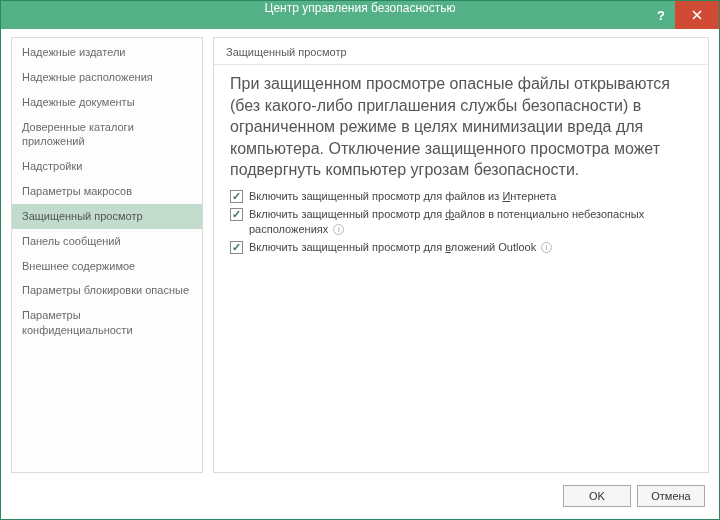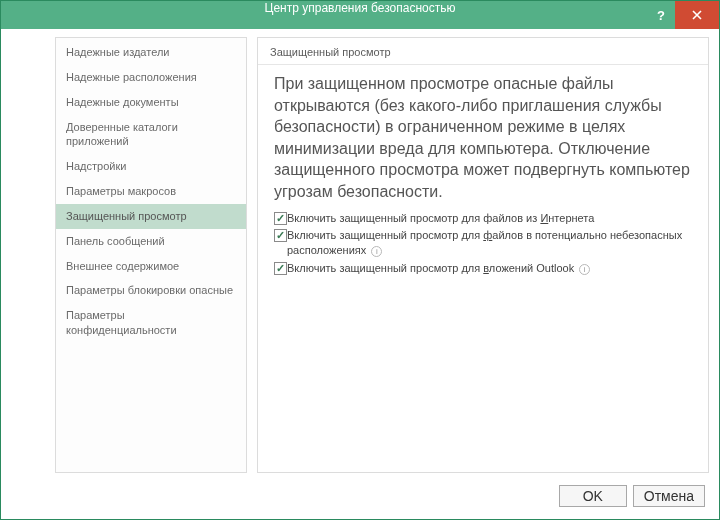--- a/index.html
+++ b/index.html
@@ -67,21 +67,20 @@
     display: flex;
     gap: 10px;
     min-height: 0;
   }
   .sidebar {
     width: 192px;
     border: 1px solid #dcdcdc;
     background: #fdfdfd;
     padding: 2px 0;
     overflow: hidden;
-    margin-left: 44px;
   }
   .sidebar-item {
     padding: 5px 10px;
     color: #6a6a6a;
     cursor: default;
     font-size: 11px;
     line-height: 1.35;
   }
   .sidebar-item.selected {
     background: #c1dccd;
@@ -109,20 +108,21 @@
   }
   .desc {
     font-size: 16px;
     color: #555;
     line-height: 1.35;
     margin-bottom: 8px;
   }
   .chk-row {
     display: flex;
     align-items: flex-start;
+    gap: 6px;
     margin: 3px 0;
     font-size: 11px;
     color: #444;
     line-height: 1.35;
   }
   .chk {
     width: 13px;
     height: 13px;
     flex: 0 0 13px;
     border: 1px solid #8a8a8a;
@@ -160,21 +160,21 @@
     align-items: center;
     gap: 6px;
     padding: 0 4px;
     margin-top: 6px;
   }
   .btn {
     min-width: 68px;
     height: 22px;
     border: 1px solid #a8a8a8;
     background: #f6f6f6;
-    font-size: 14px;
+    font-size: 11px;
     color: #333;
     display: inline-flex;
     align-items: center;
     justify-content: center;
     cursor: default;
     padding: 0 10px;
   }
 </style>
 </head>
 <body>

